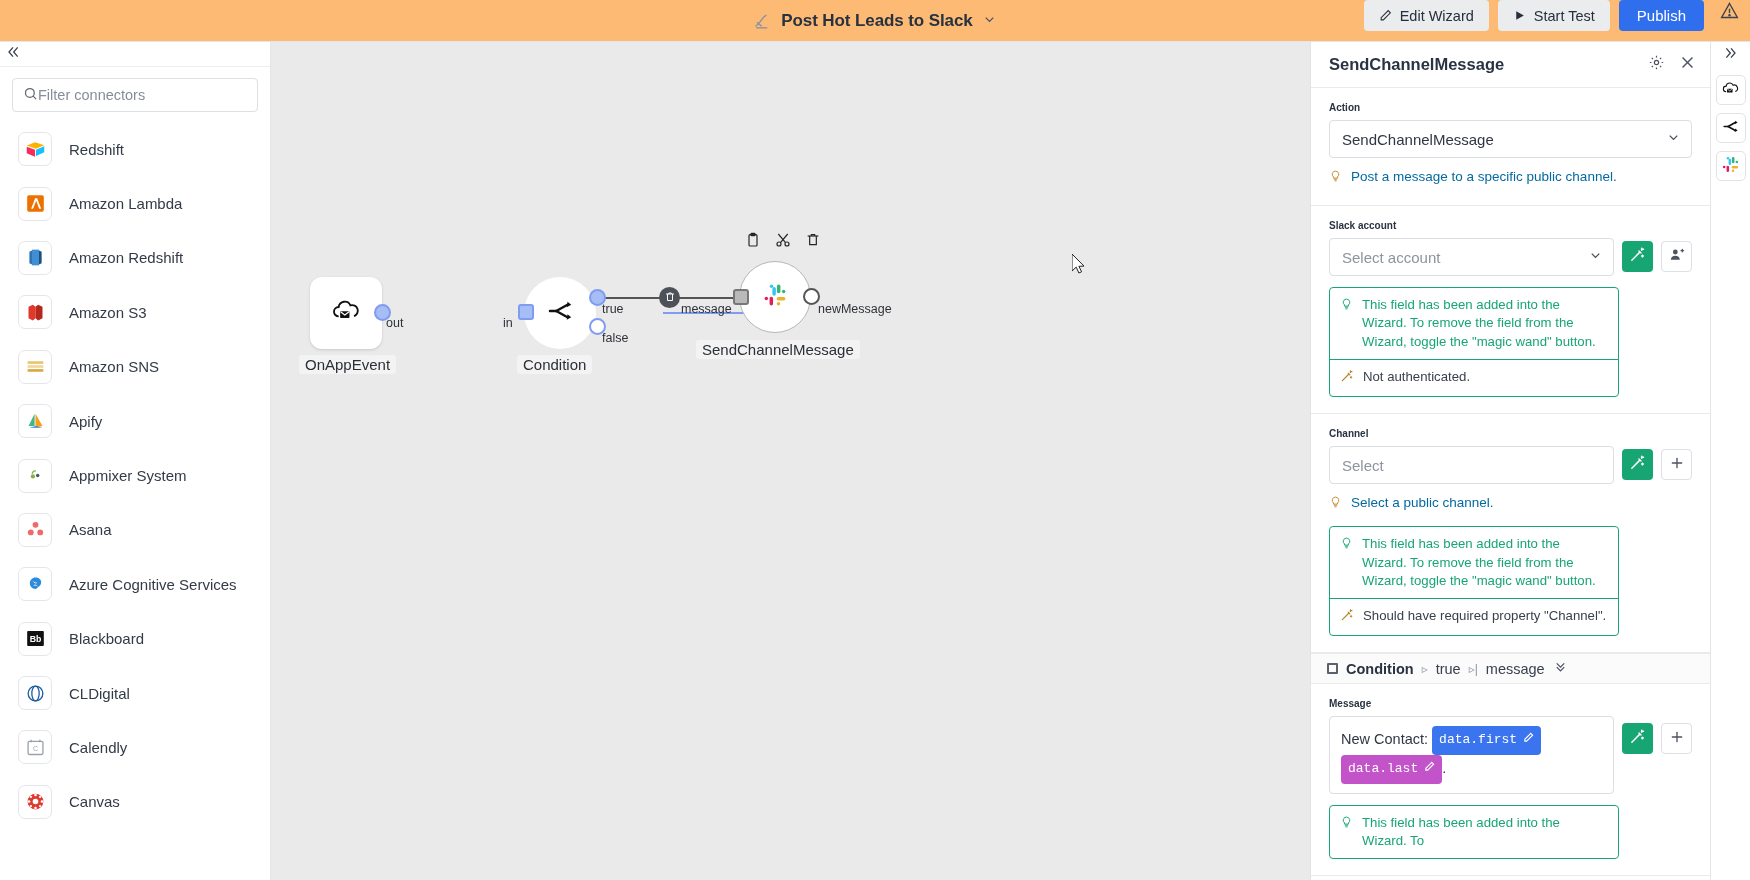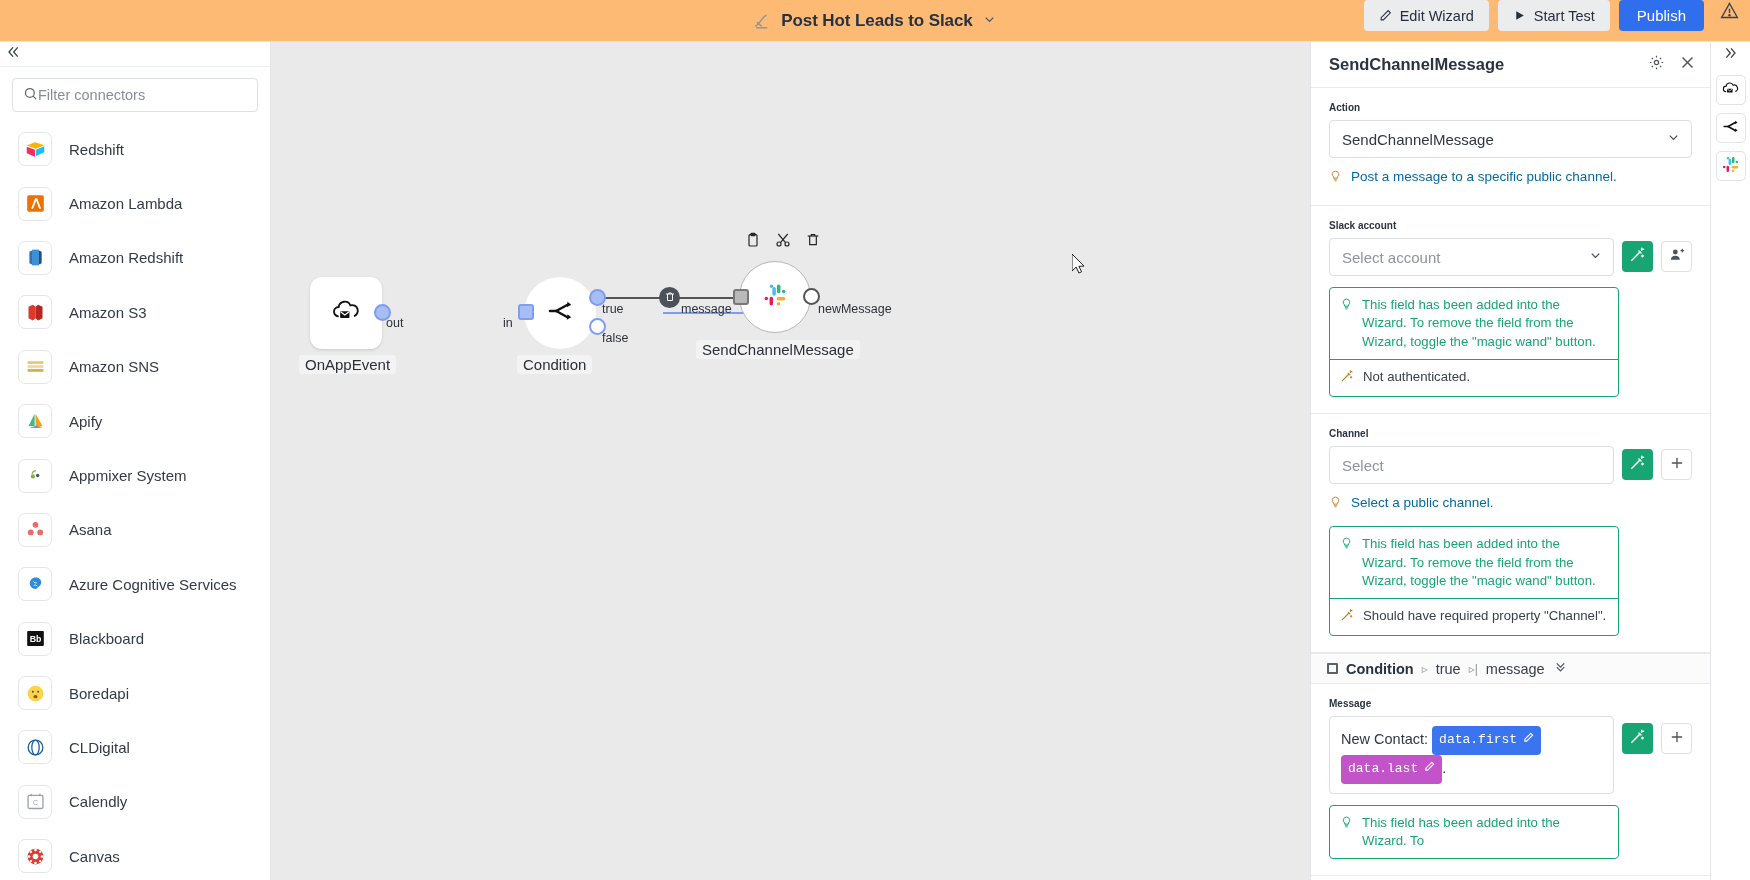--- a/index.html
+++ b/index.html
@@ -372,31 +372,20 @@
           <div class="conn-label">Azure Cognitive Services</div>
         </div>
         <div class="conn-item">
           <div class="conn-ico-box">
             <svg viewBox="0 0 24 24">
               <rect x="2.5" y="3.5" width="19" height="17" rx="1" fill="#111"></rect>
               <text x="12" y="16" font-size="10" font-family="Liberation Sans, sans-serif" font-weight="bold" fill="#fff" text-anchor="middle">Bb</text>
             </svg>
           </div>
           <div class="conn-label">Blackboard</div>
-        </div>
-        <div class="conn-item">
-          <div class="conn-ico-box">
-            <svg viewBox="0 0 24 24">
-              <circle cx="12" cy="12" r="9" fill="#fcd34d"></circle>
-              <circle cx="9" cy="10" r="1.1" fill="#5a4a12"></circle>
-              <circle cx="15" cy="10" r="1.1" fill="#5a4a12"></circle>
-              <ellipse cx="12" cy="15.6" rx="2.4" ry="1.8" fill="#7a5f1a"></ellipse>
-            </svg>
-          </div>
-          <div class="conn-label">Boredapi</div>
         </div>
         <div class="conn-item">
           <div class="conn-ico-box">
             <svg viewBox="0 0 24 24">
               <circle cx="12" cy="12" r="8.4" fill="none" stroke="#1f5da0" stroke-width="1.5"></circle>
               <ellipse cx="12" cy="12" rx="4.2" ry="8.4" fill="none" stroke="#1f5da0" stroke-width="1.5"></ellipse>
             </svg>
           </div>
           <div class="conn-label">CLDigital</div>
         </div>

